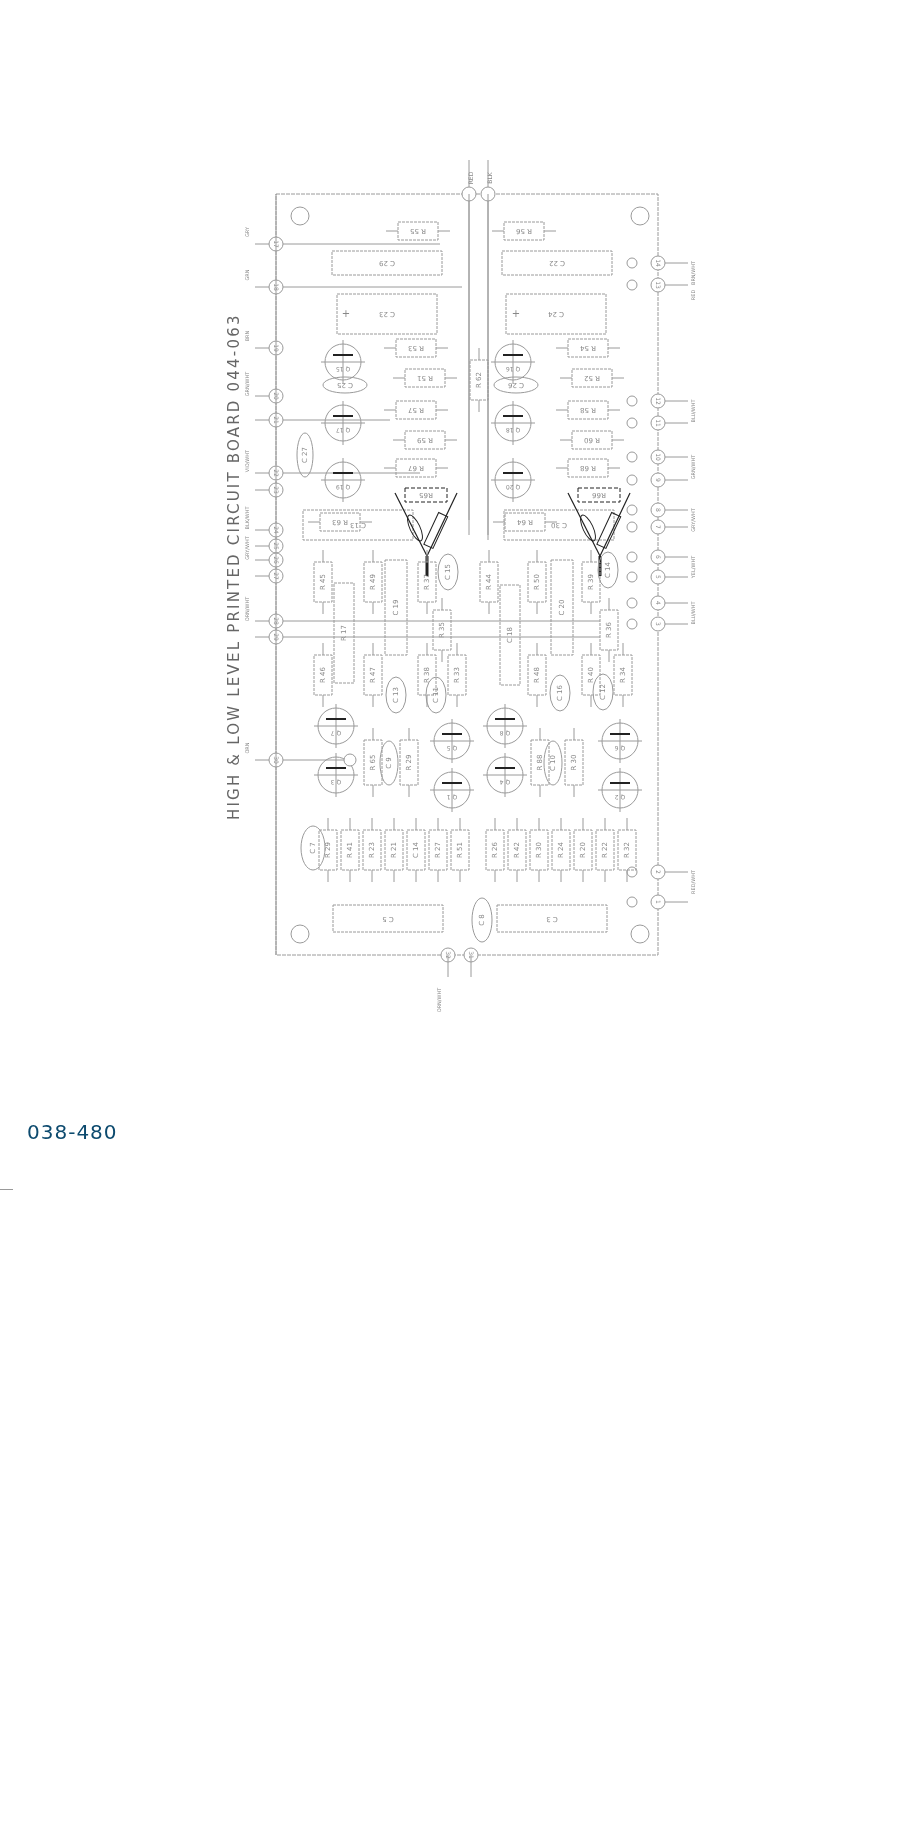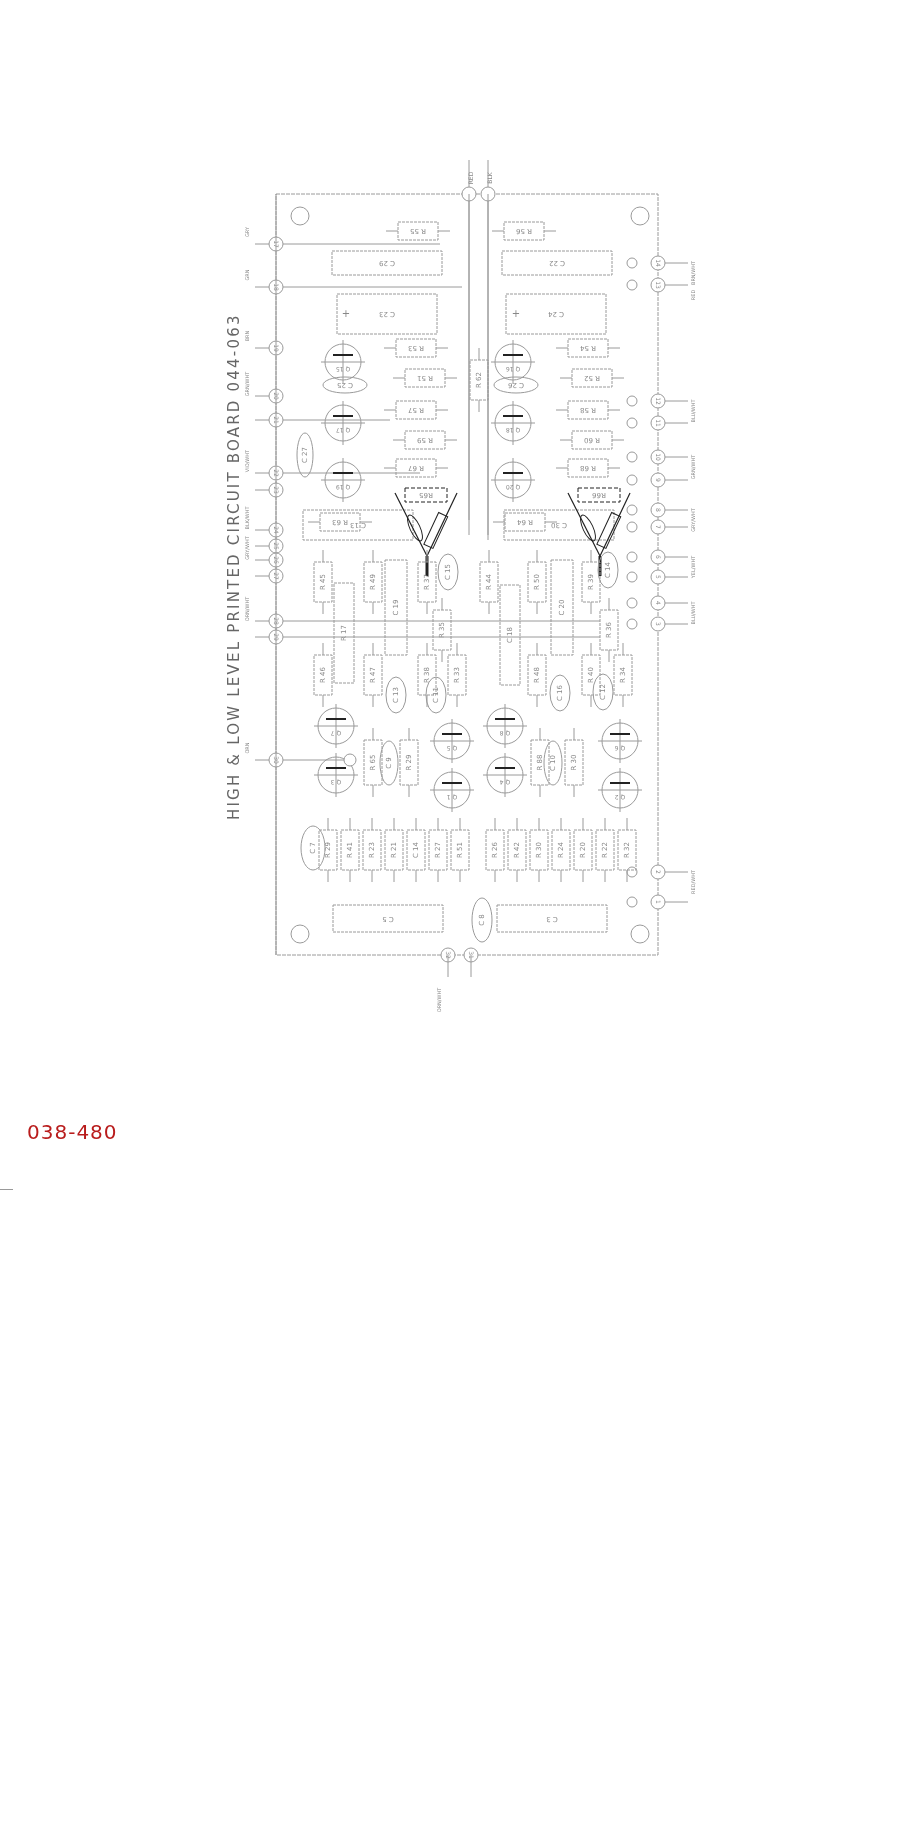--- a/index.html
+++ b/index.html
@@ -1,18 +1,18 @@
 <!DOCTYPE html>
 <html><head>
 <meta charset="utf-8">
 <style>
   html,body{margin:0;padding:0;background:#fff;}
   body{width:915px;height:1836px;position:relative;overflow:hidden;font-family:"DejaVu Sans",sans-serif;}
   #board-svg{position:absolute;left:0;top:0;}
-  .part-number{position:absolute;left:27px;top:1120px;font-family:"DejaVu Sans",sans-serif;font-size:20px;color:#b91c1c;letter-spacing:1px;}
+  .part-number{position:absolute;left:27px;top:1120px;font-family:"DejaVu Sans",sans-serif;font-size:20px;color:#0c4a6e;letter-spacing:1px;}
   .title-vert{position:absolute;left:225px;top:820px;transform-origin:0 0;transform:rotate(-90deg);font-family:"DejaVu Sans",sans-serif;font-size:15px;color:#666;letter-spacing:2.2px;white-space:nowrap;}
   .dash-left{position:absolute;left:0;top:1189px;width:13px;border-top:1px solid #999;}
   svg text{font-family:"DejaVu Sans",sans-serif;}
 </style>
 </head>
 <body>
 
 <div class="title-vert">HIGH &amp; LOW LEVEL PRINTED CIRCUIT BOARD 044-063</div>
 <div class="part-number">038-480</div>
 <div class="dash-left"></div>

